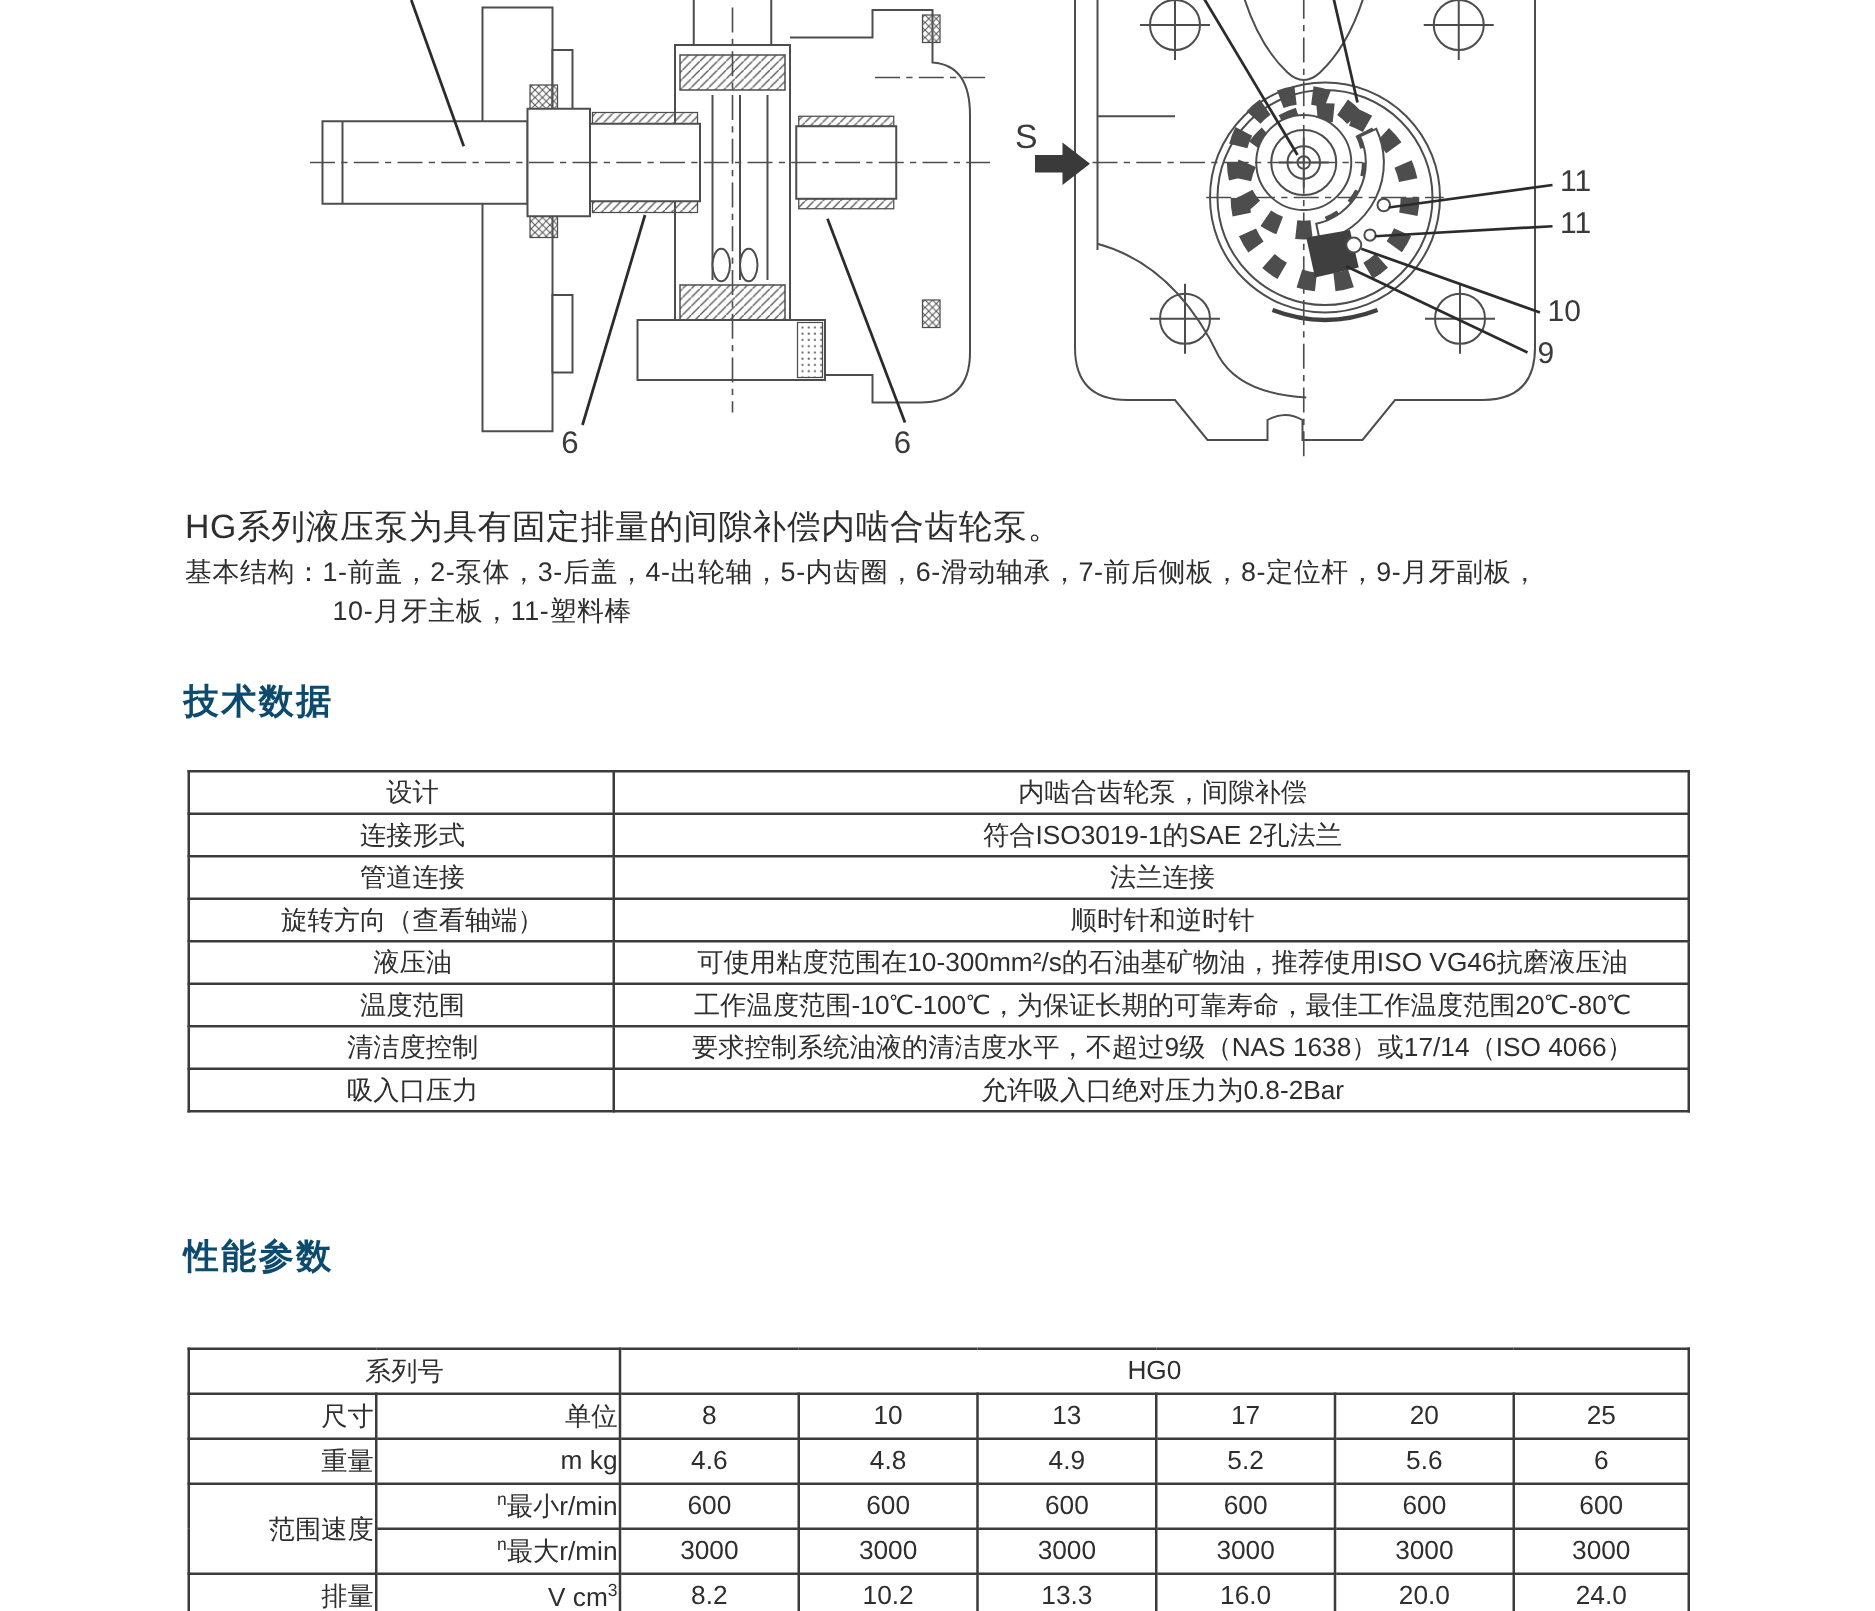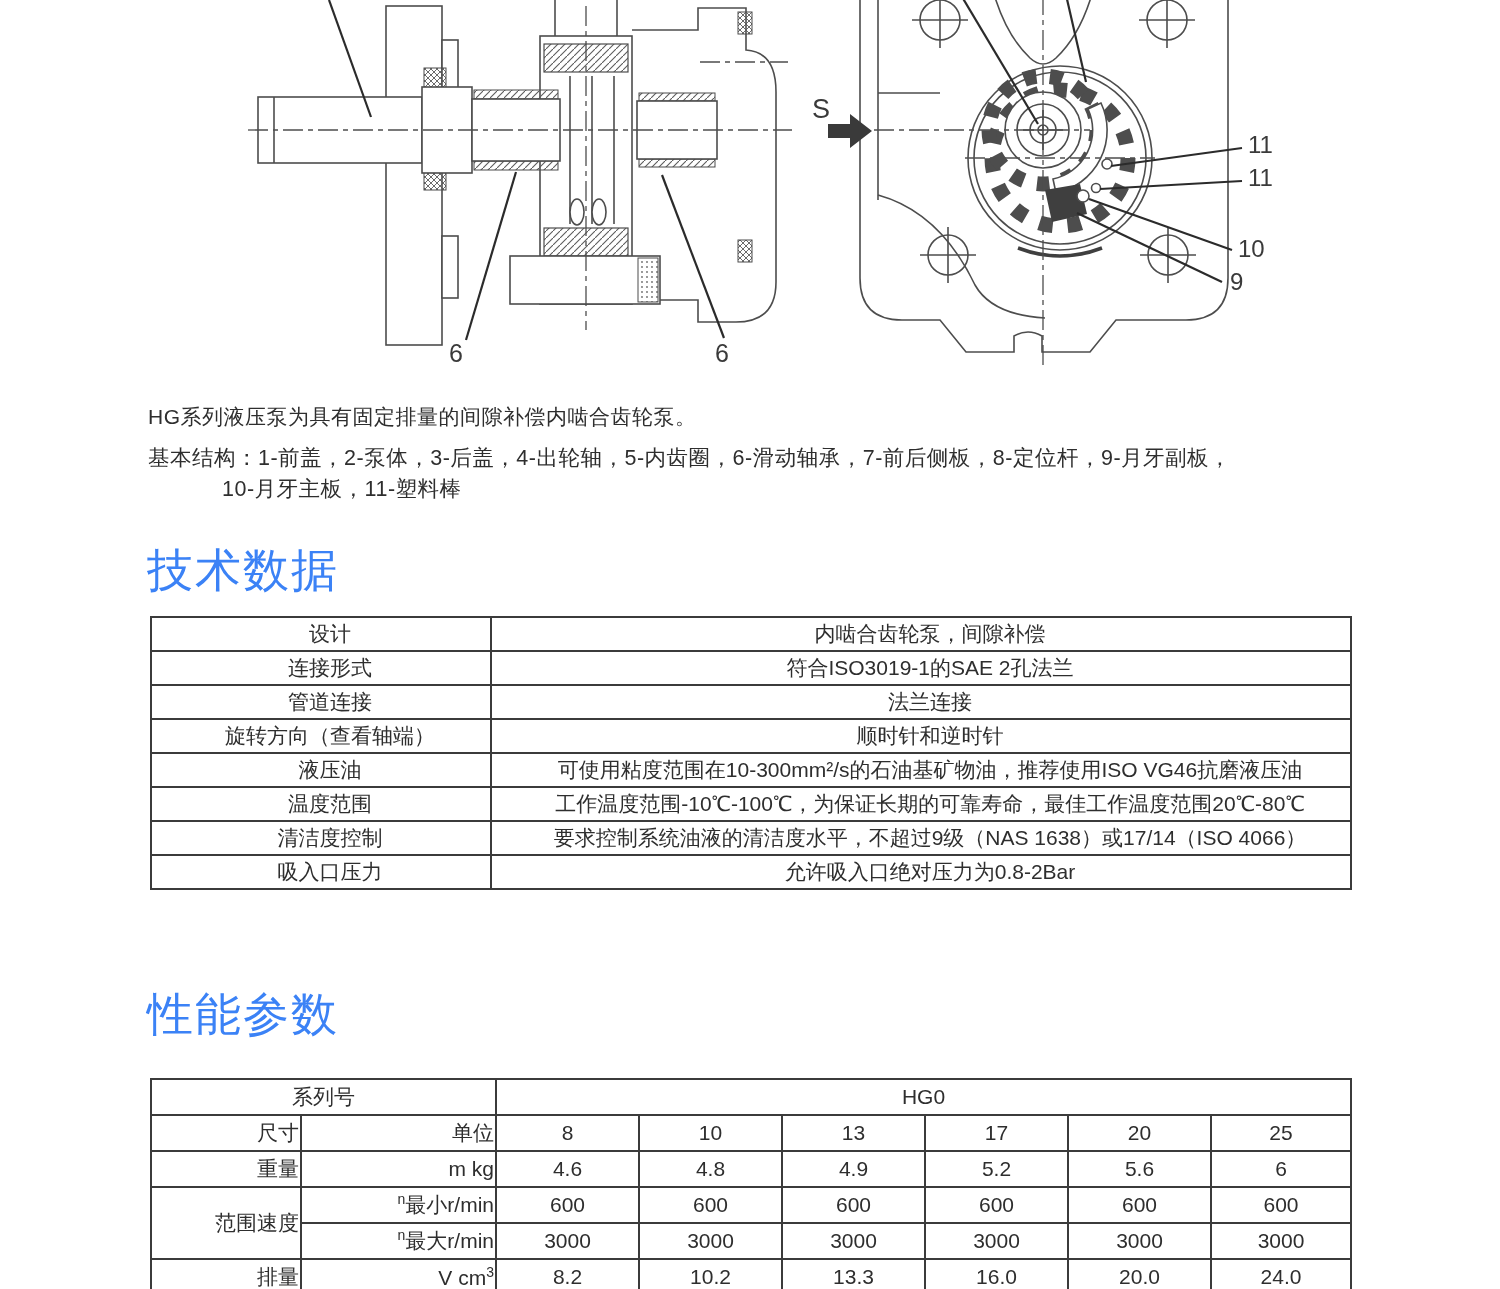--- a/index.html
+++ b/index.html
@@ -1,24 +1,24 @@
 <!DOCTYPE html>
 <html><head>
 <meta charset="utf-8">
 <style>
   html,body { margin:0; padding:0; background:#ffffff; }
   .page {
     position:relative; width:1500px; height:1289px; overflow:hidden;
     background:#ffffff; font-family:"Liberation Sans", sans-serif; color:#2e2e2e;
   }
   .abs { position:absolute; }
-  .intro { left:148px; top:403px; font-size:21px; letter-spacing:0.5px; }
+  .intro { left:148px; top:403px; font-size:27px; letter-spacing:0.5px; }
   .structure { left:148px; top:443px; font-size:21.5px; line-height:31px; letter-spacing:0.5px; }
-  .structure .indent { display:block; margin-left:74px; }
-  .sec-title { font-size:46px; font-weight:normal; color:#3b82f6; letter-spacing:2px; line-height:1; }
+  .structure .indent { display:block; margin-left:118px; }
+  .sec-title { font-size:28px; font-weight:bold; color:#0c4a6e; letter-spacing:2px; line-height:1; }
   .sec-title.tech { left:147px; top:547px; }
   .sec-title.perf { left:147px; top:991px; }
 
   table.grid { border-collapse:collapse; table-layout:fixed; }
   table.grid td { border:2px solid #3b3b3b; font-size:21px; height:32px; overflow:hidden; white-space:nowrap; }
 
   .tech-table { left:150px; top:616px; width:1200px; }
   .tech-table td { padding:0 0 0 18px;text-align:center; }
 
   .perf-table { left:150px; top:1078px; width:1200px; text-align:center; }

